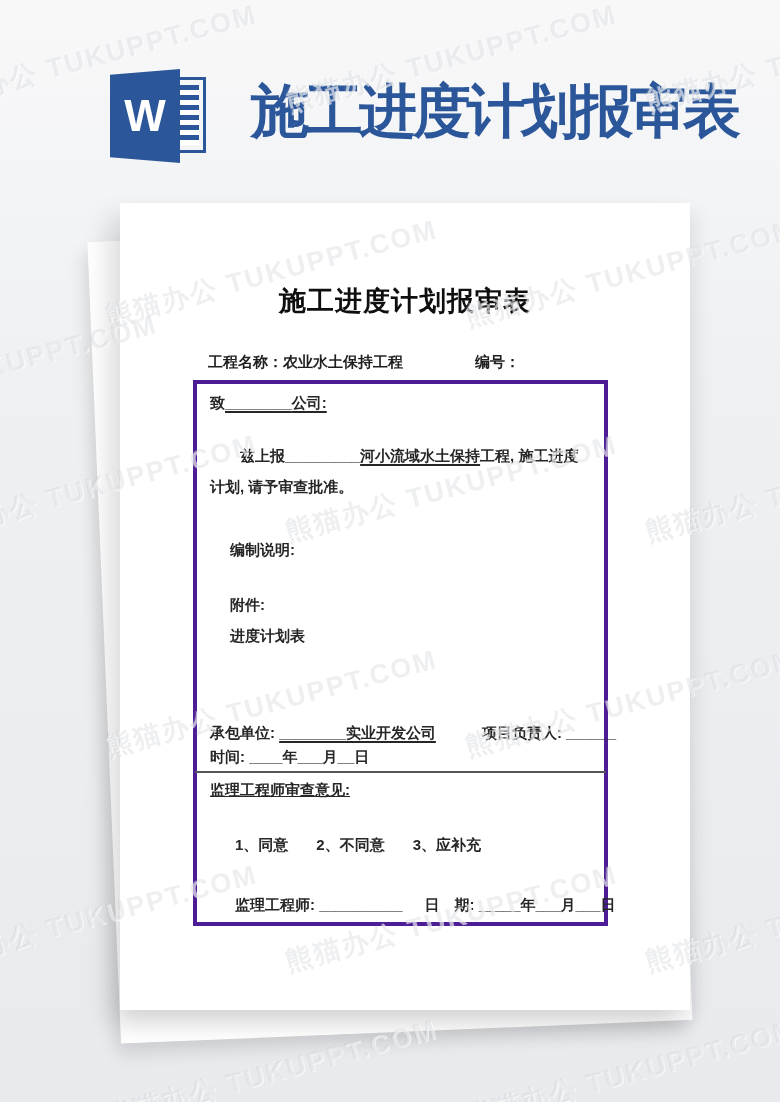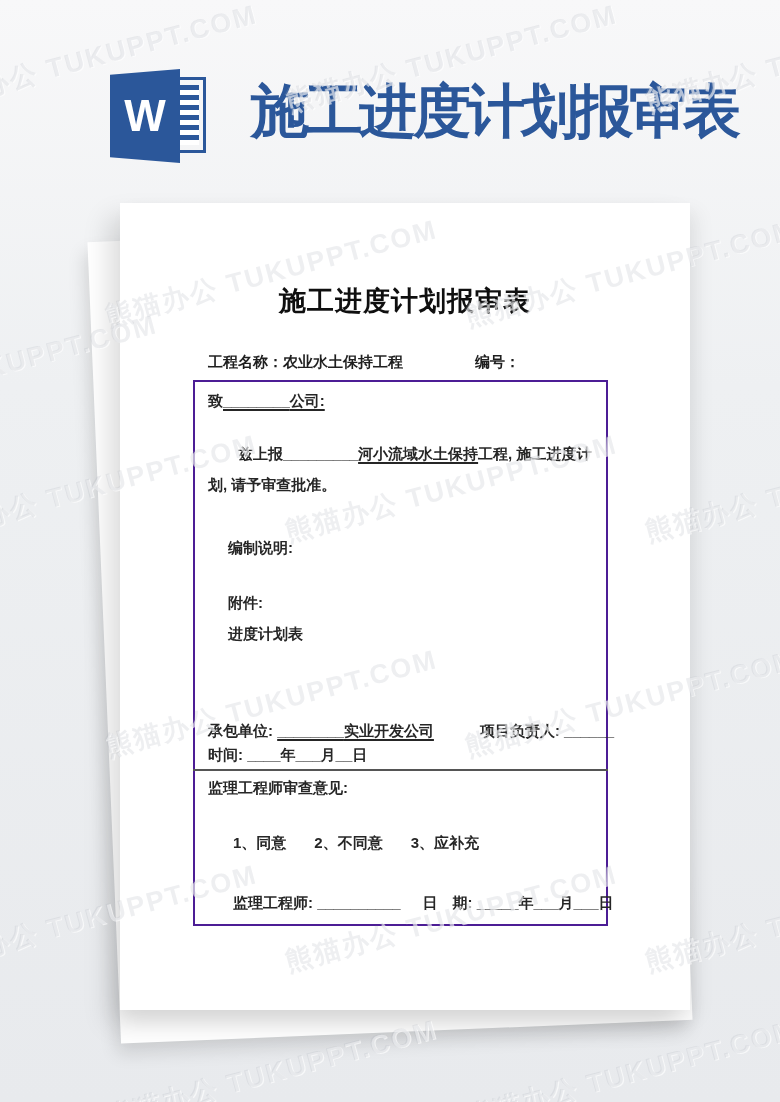--- a/index.html
+++ b/index.html
@@ -62,34 +62,34 @@
     font-size:27px;font-weight:700;color:#0f0f0f;letter-spacing:1px;
   }
   .meta-line{
     position:absolute;left:88px;top:150px;font-size:15px;font-weight:700;color:#1f1f1f;
     white-space:nowrap;
   }
   .meta-number{margin-left:72px;}
 
   .form-table{
     position:absolute;left:73px;top:177px;width:415px;height:546px;
-    box-sizing:border-box;border:2px solid #4c1d95;
+    box-sizing:border-box;border:4px solid #4c1d95;
     font-size:15px;font-weight:600;color:#262626;
   }
   .tline{position:absolute;left:13px;right:13px;white-space:nowrap;line-height:18px;}
   .l-to{top:10px;}
   .l-to .to-prefix{font-weight:700;}
   .l-report{top:56px;white-space:normal;text-indent:30px;line-height:31px;}
   .l-notes{top:157px;left:33px;}
   .l-attach{top:212px;left:33px;}
   .l-attachval{top:243px;left:33px;}
   .l-contract{top:340px;text-align:right;}
   .l-time{top:364px;}
   .divider{position:absolute;left:-2px;right:-2px;top:387px;border-top:2px solid #555;}
-  .l-review{top:397px;}
+  .l-review{top:397px;text-decoration:underline;}
   .l-options{top:452px;left:38px;}
   .l-options .opt{margin-right:28px;}
   .l-sign{top:512px;left:38px;}
   .gap{display:inline-block;width:46px;}
   .gap-sm{display:inline-block;width:22px;}
 
   .u{
     text-decoration:underline;
     text-decoration-thickness:1.5px;
     text-underline-offset:3px;

